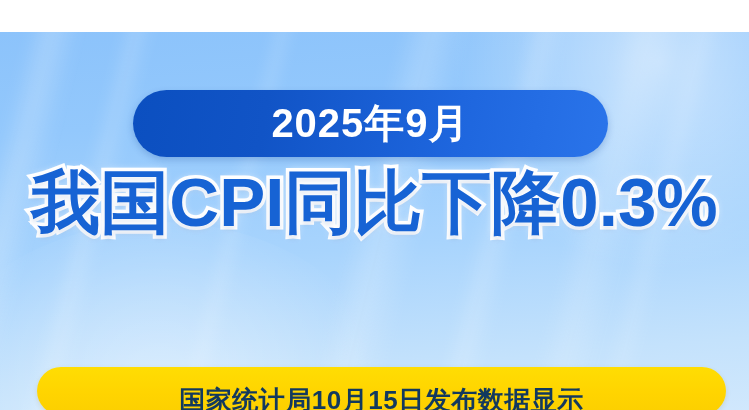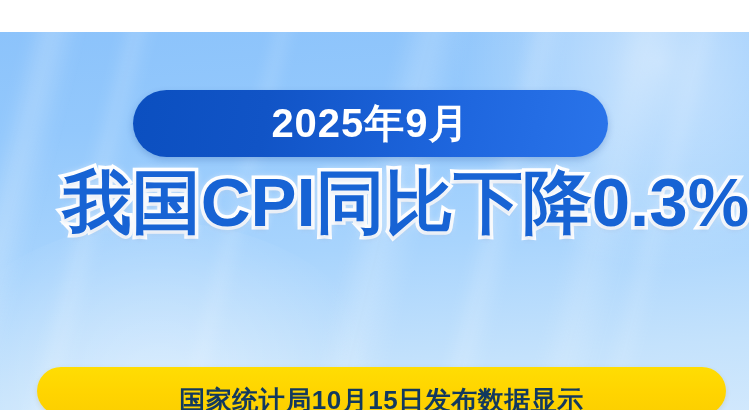--- a/index.html
+++ b/index.html
@@ -89,21 +89,21 @@
     white-space: nowrap;
     padding-bottom: 2px;
   }
 
   
   .headline {
     position: absolute;
     left: 0;
     right: 0;
     top: 134px;
-    text-align: right;
+    text-align: center;
   }
   .headline-line {
     display: block;
     color: #1763d4;
     font-weight: 700;
     line-height: 1.06;
     white-space: nowrap;
     letter-spacing: 0px;
     -webkit-text-stroke: 7px #ffffff;
     paint-order: stroke fill;

